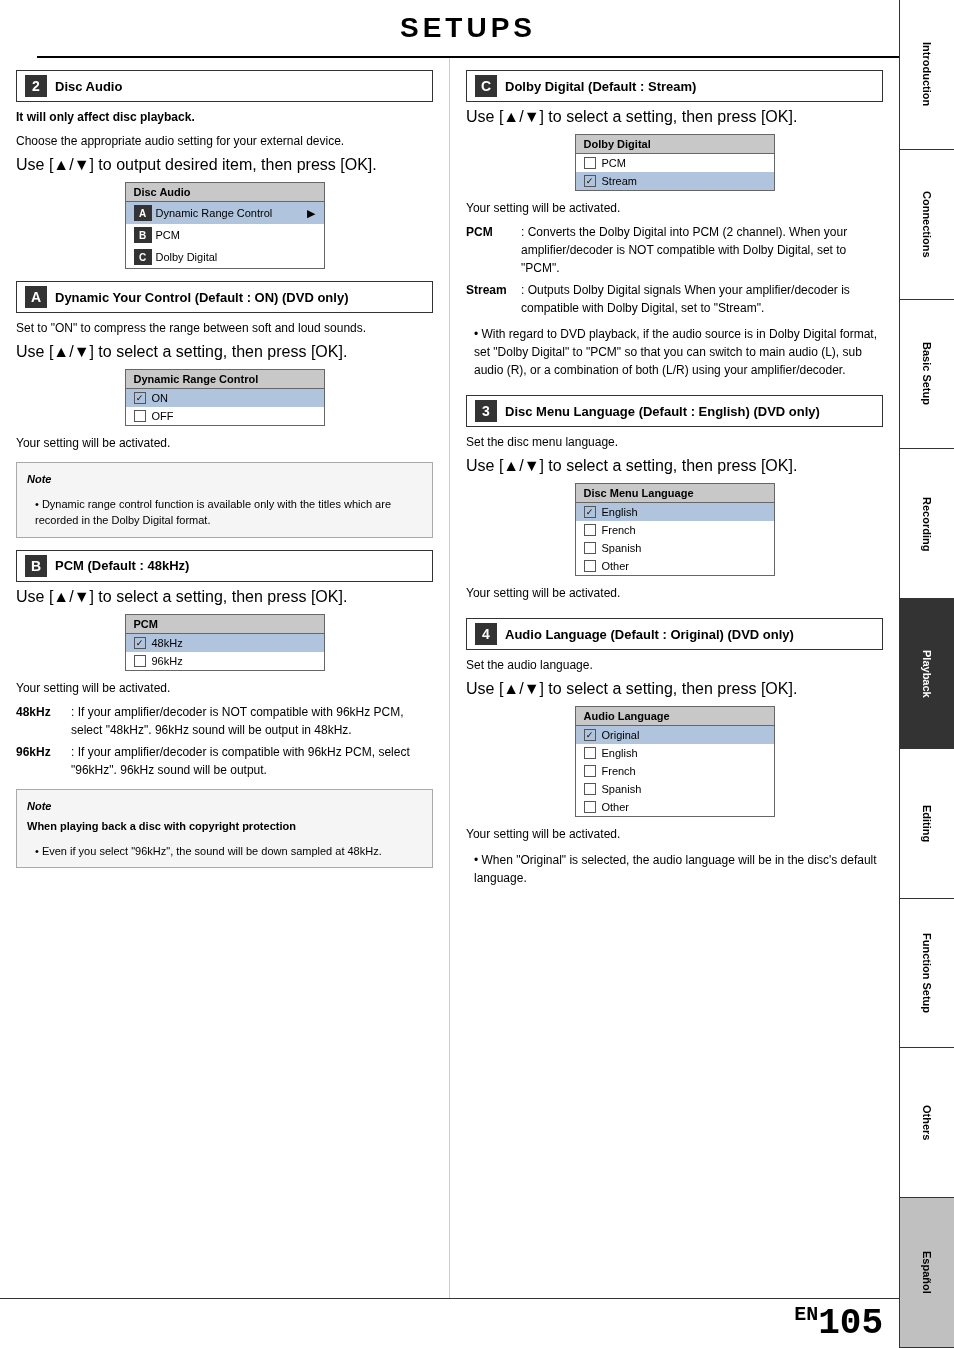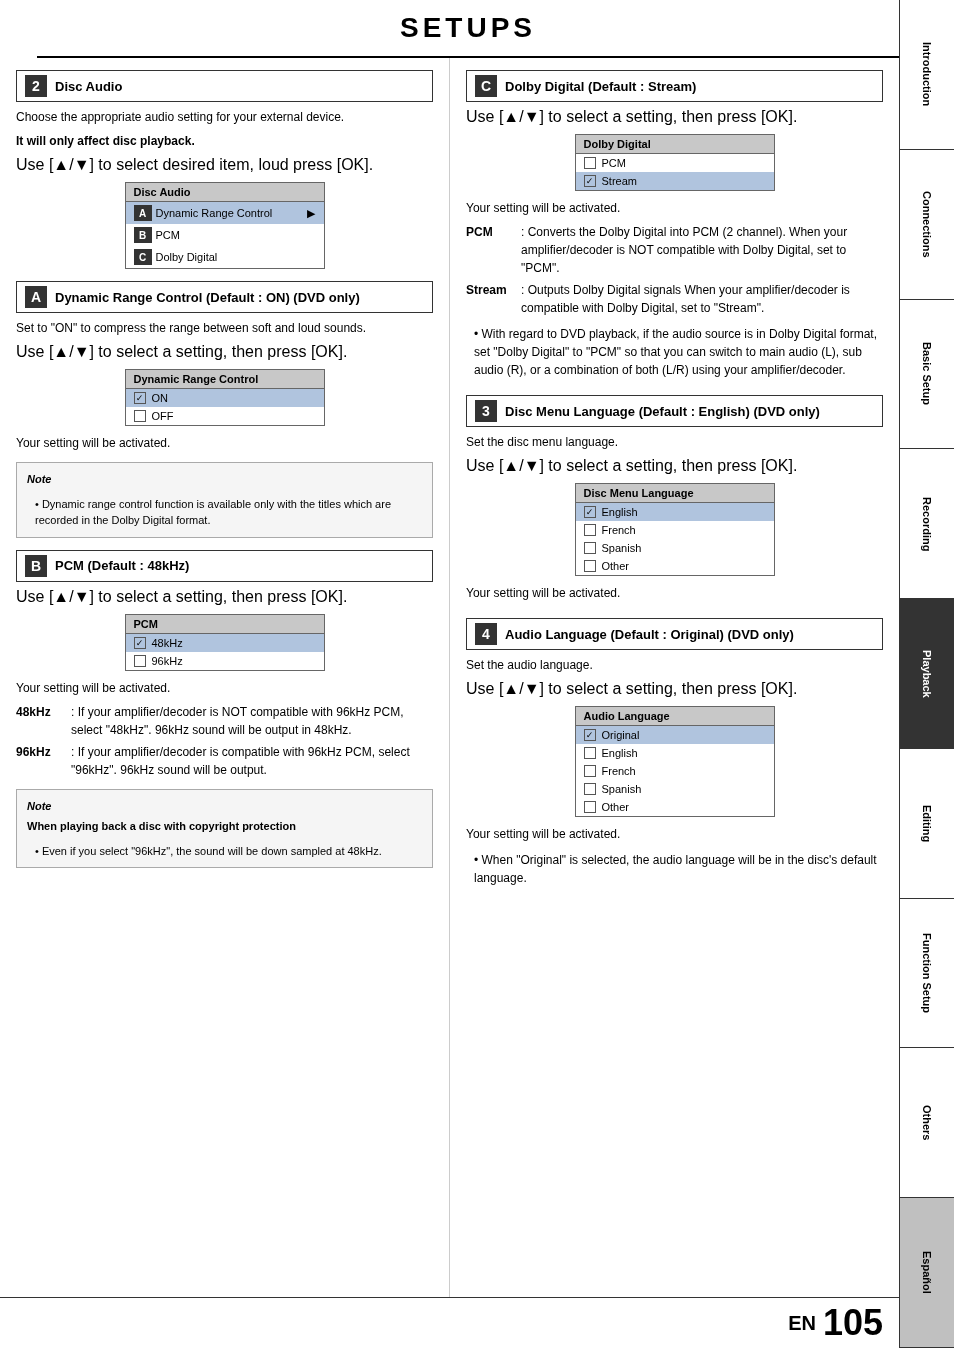--- a/index.html
+++ b/index.html
@@ -238,22 +238,23 @@
       display: flex;
       justify-content: flex-end;
       align-items: center;
       padding: 4px 16px;
       border-top: 1px solid #333;
       margin-top: auto;
     }
 
     .page-num-area {
       display: flex;
-      align-items: center;
-      gap: 7px;
+      align-items: flex-start;
+      gap: 0;
+      font-family: Liberation Mono, monospace;
     }
 
     .en-badge {
       font-size: 20px;
       font-weight: bold;
     }
 
     .page-num {
       font-size: 36px;
       font-weight: bold;
@@ -275,44 +276,44 @@
 
   <div class="two-col">
 
     <div class="col-left">
 
       <div class="item-header">
         <span class="item-num">2</span>
         <span class="item-title">Disc Audio</span>
       </div>
 
+      <p class="intro-text bold-text">It will only affect disc playback.</p>
       <p class="intro-text">Choose the appropriate audio setting for your external device.</p>
-      <p class="intro-text bold-text">It will only affect disc playback.</p>
-      <p class="instruction">Use [▲/▼] to select desired item, loud press [OK].</p>
+      <p class="instruction">Use [▲/▼] to output desired item, then press [OK].</p>
 
       <div class="menu-box">
         <div class="menu-title-row">Disc Audio</div>
         <div class="menu-item-row highlighted">
           <span class="row-label-box">A</span>
           <span>Dynamic Range Control</span>
           <span style="margin-left:auto;">▶</span>
         </div>
         <div class="menu-item-row">
           <span class="row-label-box">B</span>
           <span>PCM</span>
         </div>
         <div class="menu-item-row">
           <span class="row-label-box">C</span>
           <span>Dolby Digital</span>
         </div>
       </div>
 
       <div class="item-header">
         <span class="item-letter">A</span>
-        <span class="item-title">Dynamic Range Control (Default : ON)   (DVD only)</span>
+        <span class="item-title">Dynamic Your Control (Default : ON)   (DVD only)</span>
       </div>
 
       <p class="intro-text">Set to "ON" to compress the range between soft and loud sounds.</p>
       <p class="instruction">Use [▲/▼] to select a setting, then press [OK].</p>
 
       <div class="menu-box">
         <div class="menu-title-row">Dynamic Range Control</div>
         <div class="menu-item-row highlighted">
           <span class="checkbox checked"></span>
           <span>ON</span>

